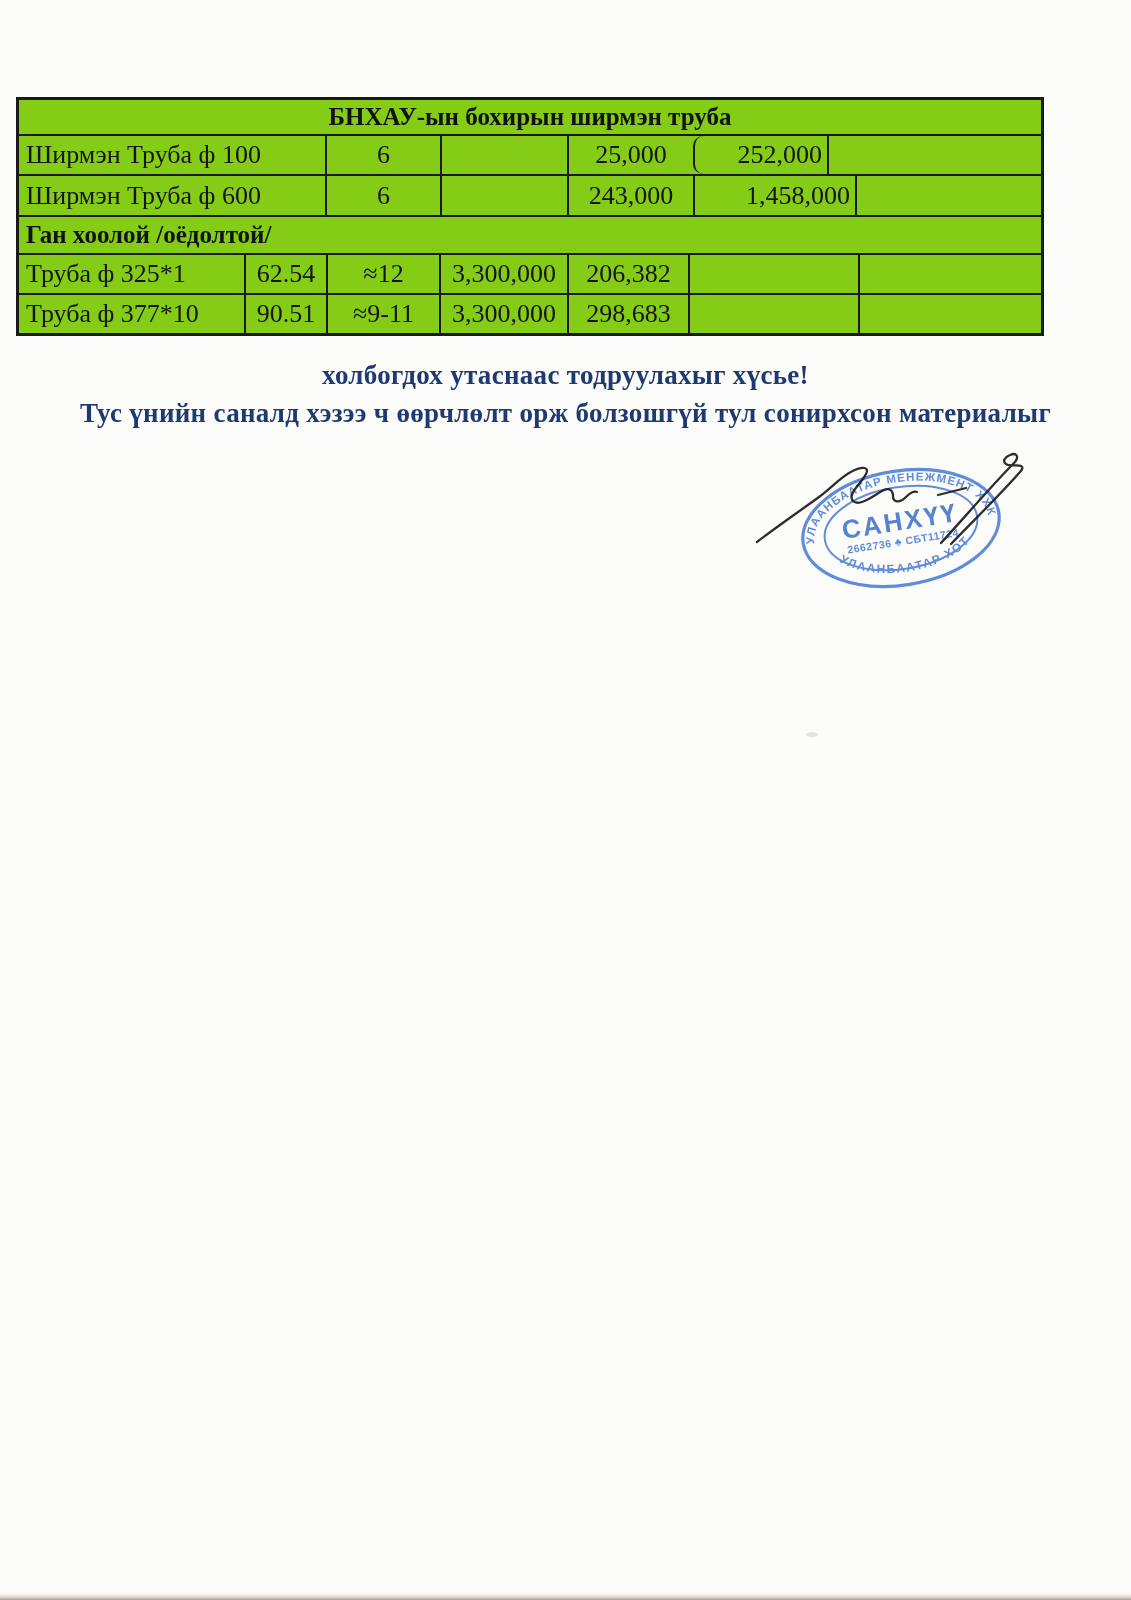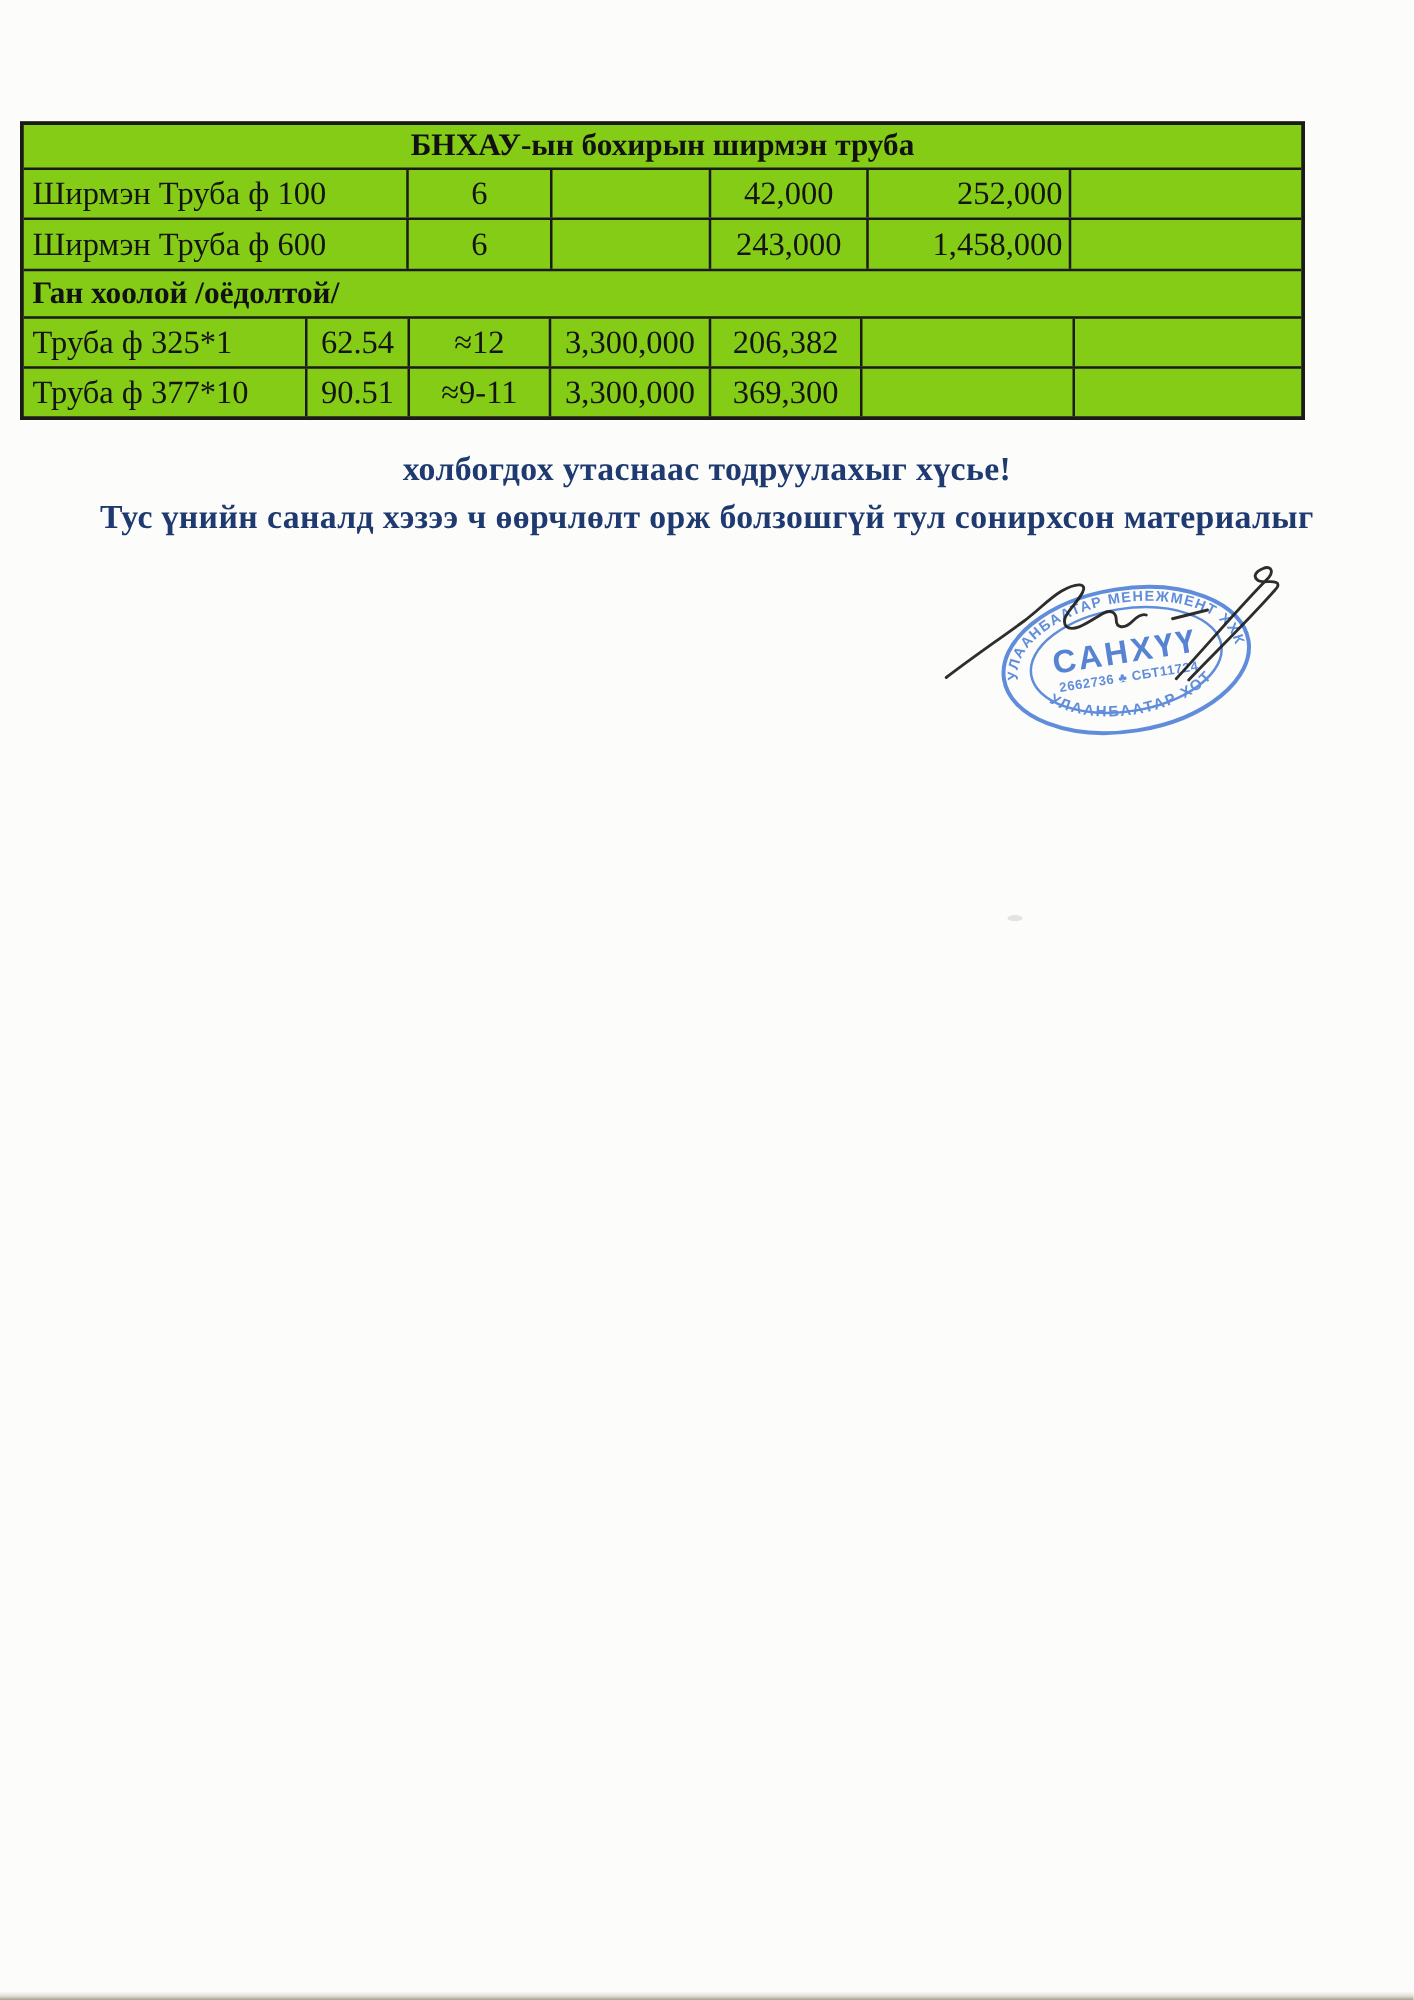--- a/index.html
+++ b/index.html
@@ -63,22 +63,22 @@
 <div class="doc-table">
 
   <div class="trow first">
     <div class="header-row" style="width:1022px;">БНХАУ-ын бохирын ширмэн труба</div>
   </div>
 
   <div class="trow h38">
     <div class="cell cfirst name h38" style="width:306px;">Ширмэн Труба ф 100</div>
     <div class="cell center h38" style="width:115px;">6</div>
     <div class="cell center h38" style="width:127px;"></div>
-    <div class="cell center h38" style="width:126px;">42,000</div>
-    <div class="cell right  h38" style="width:162px;">252,000</div>
+    <div class="cell center h38" style="width:126px;">25,000</div>
+    <div class="cell right  h38" style="width:134px;border-radius:10px;">252,000</div>
     <div class="cell center h38" style="width:186px;"></div>
   </div>
 
   <div class="trow h39">
     <div class="cell cfirst name h39" style="width:306px;">Ширмэн Труба ф 600</div>
     <div class="cell center h39" style="width:115px;">6</div>
     <div class="cell center h39" style="width:127px;"></div>
     <div class="cell center h39" style="width:126px;">243,000</div>
     <div class="cell right  h39" style="width:162px;">1,458,000</div>
     <div class="cell center h39" style="width:186px;"></div>
@@ -94,21 +94,21 @@
     <div class="cell center h38" style="width:121px;">206,382</div>
     <div class="cell center h38" style="width:170px;"></div>
     <div class="cell center h38" style="width:183px;"></div>
   </div>
 
   <div class="trow h38">
     <div class="cell cfirst name h38" style="width:225px;">Труба ф 377*10</div>
     <div class="cell center h38" style="width:82px;">90.51</div>
     <div class="cell center h38" style="width:113px;">≈9-11</div>
     <div class="cell center h38" style="width:128px;">3,300,000</div>
-    <div class="cell center h38" style="width:121px;">369,300</div>
+    <div class="cell center h38" style="width:121px;">298,683</div>
     <div class="cell center h38" style="width:170px;"></div>
     <div class="cell center h38" style="width:183px;"></div>
   </div>
 
 </div>
 
 <div class="notice">
   <div>холбогдох утаснаас тодруулахыг хүсье!</div>
   <div>Тус үнийн саналд хэзээ ч өөрчлөлт орж болзошгүй тул сонирхсон материалыг</div>
 </div>

